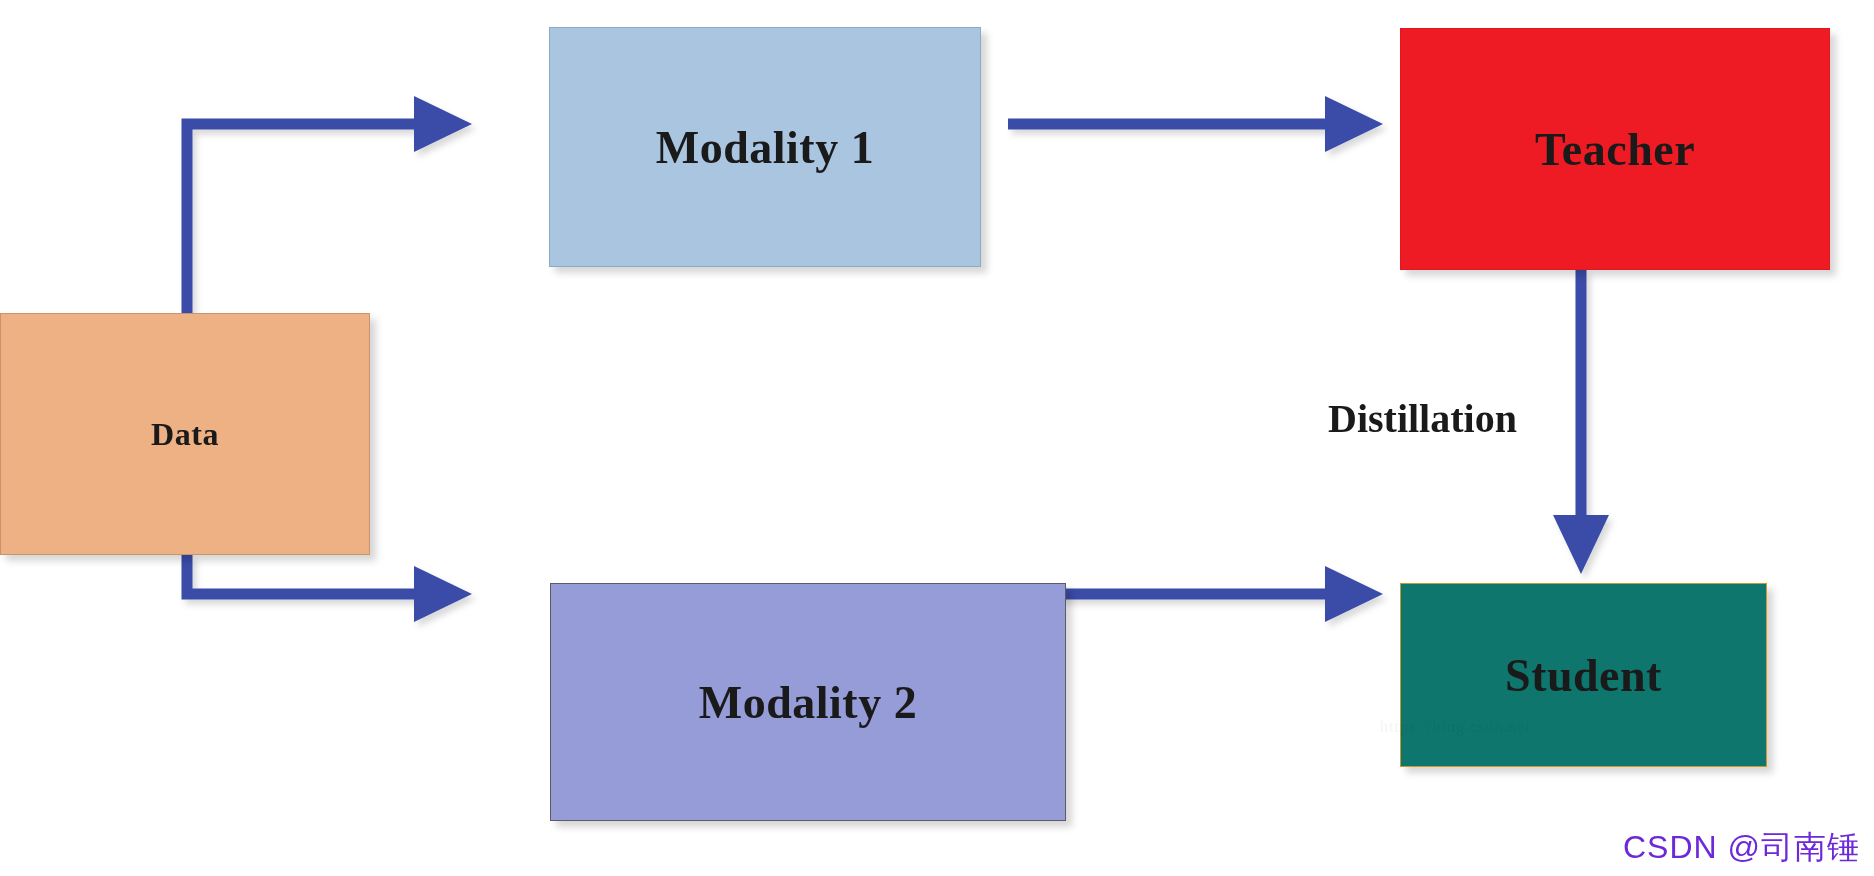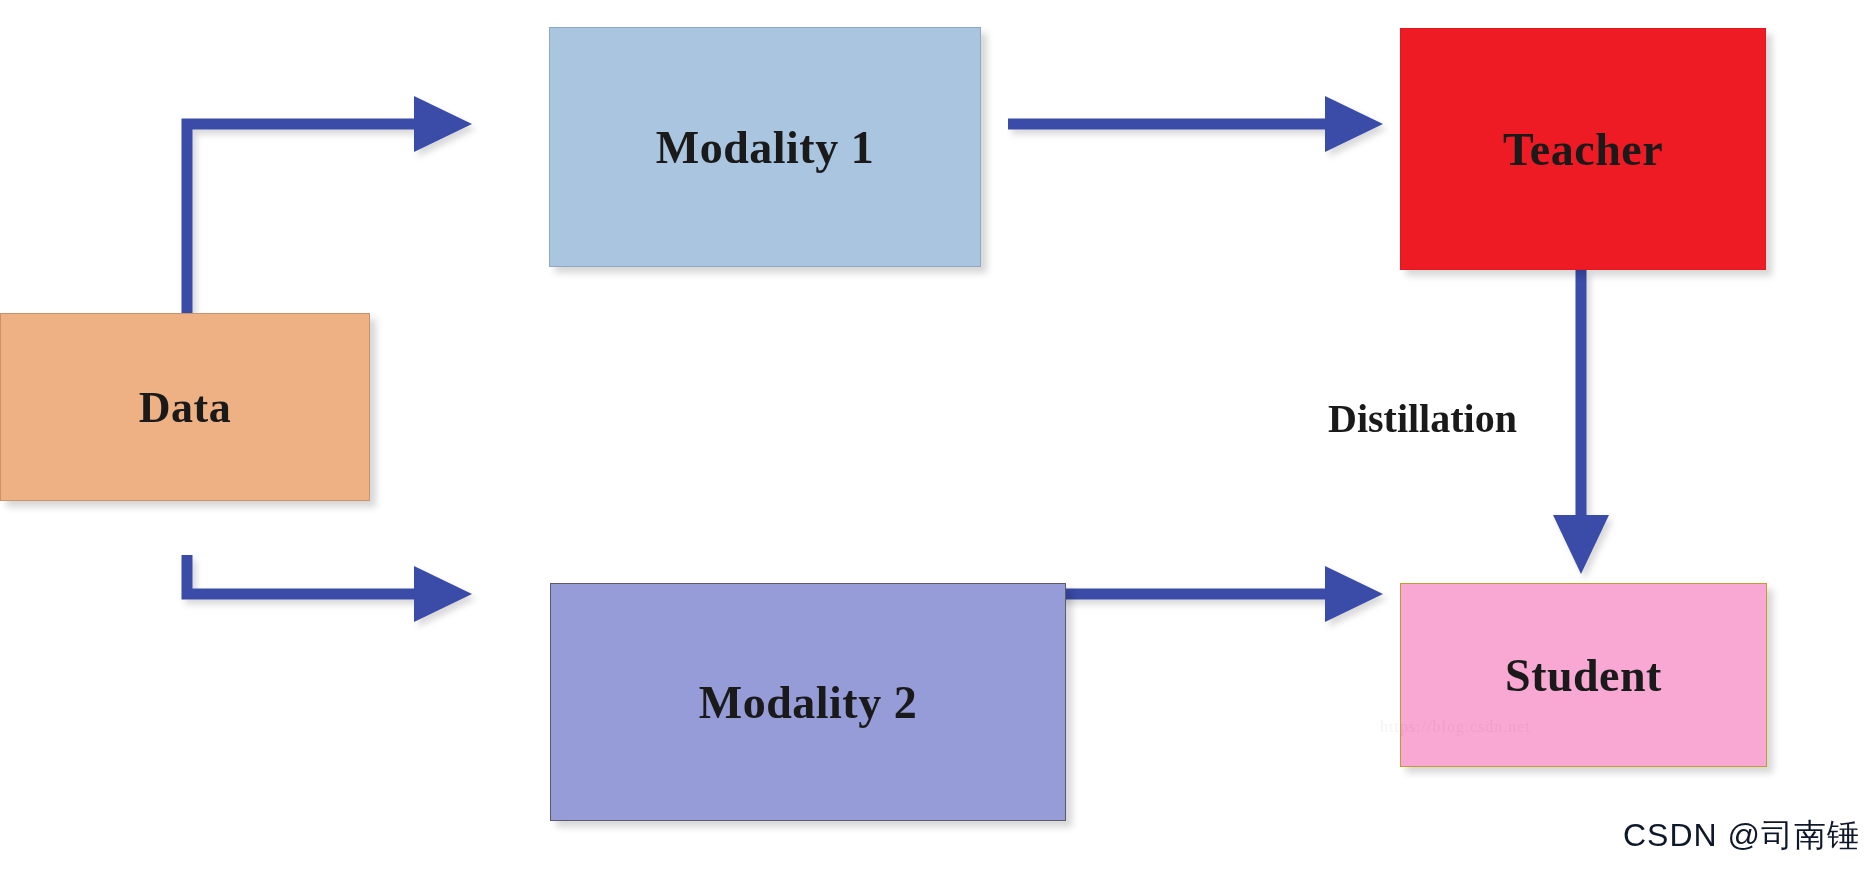--- a/index.html
+++ b/index.html
@@ -27,24 +27,24 @@
     font-weight: bold;
     font-family: "Liberation Serif", "DejaVu Serif", serif;
     letter-spacing: 0.5px;
     box-shadow: 6px 6px 7px rgba(0,0,0,0.16);
     z-index: 3;
   }
   #node-data {
     left: 0px;
     top: 313px;
     width: 370px;
-    height: 188px;
+    height: 242px;
     background: #eeb183;
     border: 1px solid #c9946d;
-    font-size: 44px;
+    font-size: 32px;
   }
   #node-modality1 {
     left: 549px;
     top: 27px;
     width: 432px;
     height: 240px;
     background: #a9c5e0;
     border: 1px solid #8fa9c2;
     font-size: 46px;
   }
@@ -53,32 +53,32 @@
     top: 583px;
     width: 516px;
     height: 238px;
     background: #959cd8;
     border: 1px solid #5c5a66;
     font-size: 46px;
   }
   #node-teacher {
     left: 1400px;
     top: 28px;
-    width: 366px;
+    width: 430px;
     height: 242px;
     background: #ee1b24;
     border: 1px solid #e01820;
     font-size: 46px;
   }
   #node-student {
     left: 1400px;
     top: 583px;
     width: 367px;
     height: 184px;
-    background: #f9a8d4;
+    background: #0f766e;
     border: 1px solid #c79a30;
     font-size: 46px;
   }
   #arrow-layer {
     position: absolute;
     left: 0;
     top: 0;
     width: 1874px;
     height: 876px;
     z-index: 2;
@@ -93,24 +93,24 @@
     margin-left: 20px;
   }
   #label-distillation {
     left: 1308px;
     top: 395px;
     font-size: 40px;
   }
   #watermark {
     position: absolute;
     right: 14px;
-    bottom: 18px;
+    bottom: 6px;
     font-family: "Liberation Sans", "DejaVu Sans", sans-serif;
     font-size: 32px;
-    color: #0f172a;
+    color: #6d28d9;
     letter-spacing: 1px;
     z-index: 5;
     white-space: nowrap;
   }
   #watermark-faint {
     position: absolute;
     left: 1380px;
     top: 718px;
     font-family: Liberation Serif, serif;
     font-size: 16px;

